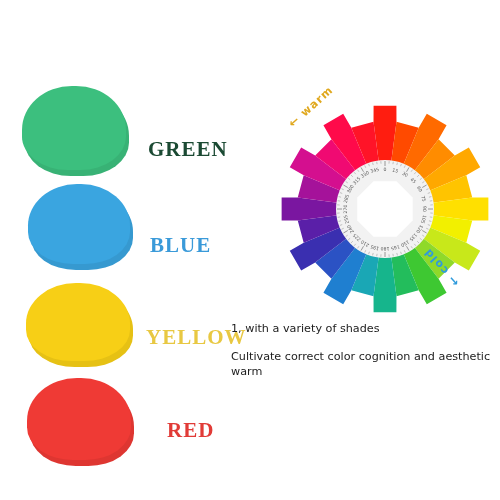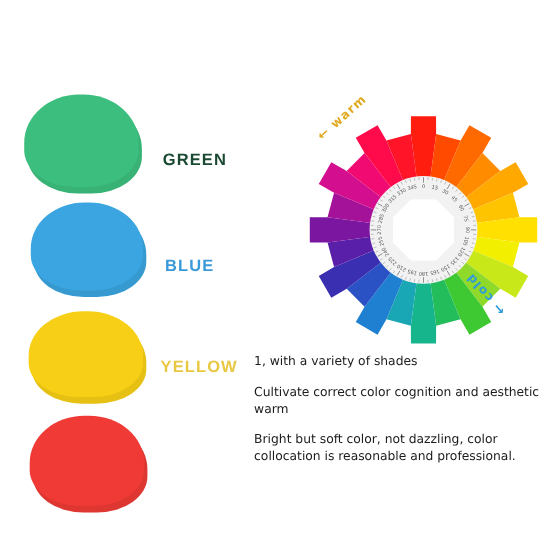--- a/index.html
+++ b/index.html
@@ -23,22 +23,22 @@
     filter:brightness(0.93);
   }
   .blob .face{
     position:absolute;left:0;top:0;width:100%;height:100%;
     border-radius:inherit;
   }
 
   
   .swatch-label{
     position:absolute;
-    font-family:Liberation Sans, sans-serif;
-    font-size:15px;
+    font-family:Liberation Serif, serif;
+    font-size:21px;
     font-weight:600;
     letter-spacing:1px;
     white-space:nowrap;
   }
 
   
   #copy{
     position:absolute;
     left:231px;top:321px;width:266px;
     font-family:"DejaVu Sans", sans-serif;
@@ -83,20 +83,21 @@
     <div class="face" style="background: rgb(247, 207, 22);"></div>
   </div>
   <div class="blob" id="blob-red" style="left: 27px; top: 378px; width: 104px; height: 82px;">
     <div class="shade" style="background: rgb(239, 58, 53); transform: translate(3px, 6px);"></div>
     <div class="face" style="background: rgb(239, 58, 53);"></div>
   </div>
 
   <div class="swatch-label" id="label-green" style="left: 148px; top: 137px; color: rgb(27, 74, 51);">GREEN</div>
   <div class="swatch-label" id="label-blue" style="left: 150px; top: 233px; color: rgb(58, 154, 217);">BLUE</div>
   <div class="swatch-label" id="label-yellow" style="left: 146px; top: 325px; color: rgb(232, 200, 66);">YELLOW</div>
+  <div class="swatch-label" id="label-red" style="left: 167px; top: 418px; color: rgb(225, 59, 55);">RED</div>
 
   <div id="wheel-wrap">
     <svg id="wheel-svg" viewBox="0 0 230 232">
       <g id="wheel-segments">
           <path d="M 108.73474277343753 68.4106466540571 A 48 48 0 0 1 121.26525722656248 68.4106466540571 L 126.48630491536456 28.75285219910468 L 126.41236835346872 12.628060632661317 L 103.58763164653132 12.628060632661317 L 103.51369508463549 28.75285219910468 Z" fill="#ff1d10"></path>
           <path d="M 121.26525722656248 68.4106466540571 A 48 48 0 0 1 133.3688047535243 71.65378243945824 L 148.6761420481279 34.69860113900677 L 126.48630491536456 28.75285219910468 Z" fill="#ff4a00"></path>
           <path d="M 133.3688047535243 71.65378243945824 A 48 48 0 0 1 144.2205485924186 77.91903966602071 L 168.5710057527674 46.18490605437131 L 176.56937059511884 32.183458646154364 L 156.80256877221987 20.771090292685656 L 148.6761420481279 34.69860113900677 Z" fill="#ff6a00"></path>
           <path d="M 144.2205485924186 77.91903966602071 A 48 48 0 0 1 153.0809603339793 86.7794514075814 L 184.8150939456287 62.42899424723258 L 168.5710057527674 46.18490605437131 Z" fill="#ff8c00"></path>
           <path d="M 153.0809603339793 86.7794514075814 A 48 48 0 0 1 159.34621756054176 97.6311952464757 L 196.30139886099323 82.3238579518721 L 210.22890970731436 74.19743122778014 L 198.81654135384565 54.43062940488118 L 184.8150939456287 62.42899424723258 Z" fill="#ffa800"></path>
           <path d="M 159.34621756054176 97.6311952464757 A 48 48 0 0 1 162.5893533459429 109.73474277343752 L 202.24714780089533 104.51369508463546 L 196.30139886099323 82.3238579518721 Z" fill="#ffc400"></path>
@@ -227,16 +228,15 @@
     <span>warm</span>
   </div>
   <div class="wheel-tag" id="tag-cold">
     <span class="tag-arrow">←</span>
     <span>cold</span>
   </div>
 
   <div id="copy">
     <p>1, with a variety of shades</p>
     <p>Cultivate correct color cognition and aesthetic warm</p>
-    <p>Bright but soft color, not dazzling, color collocation is reasonable and professional.</p>
   </div>
 
 </div>
 
 </body></html>

